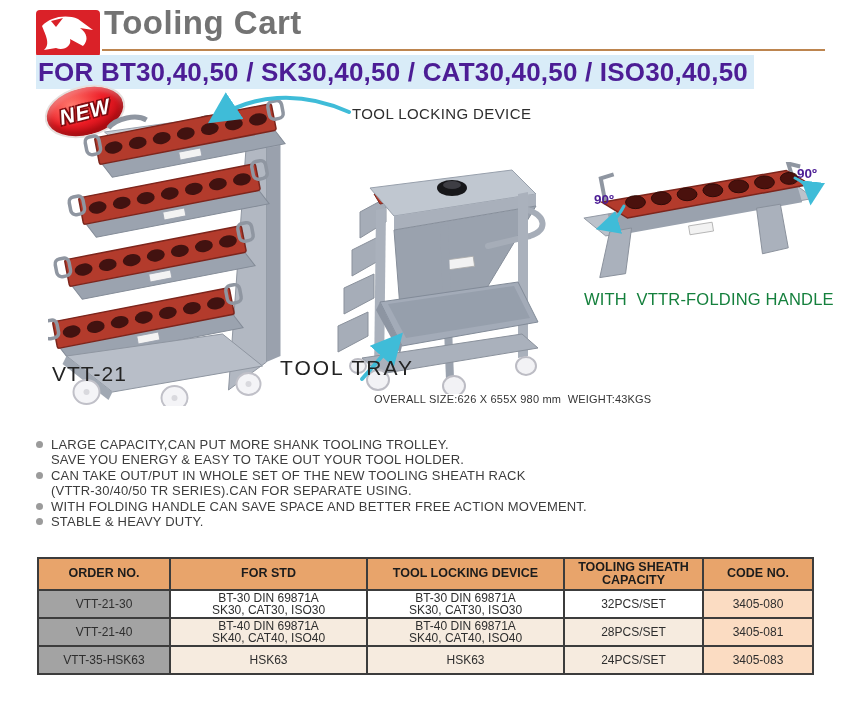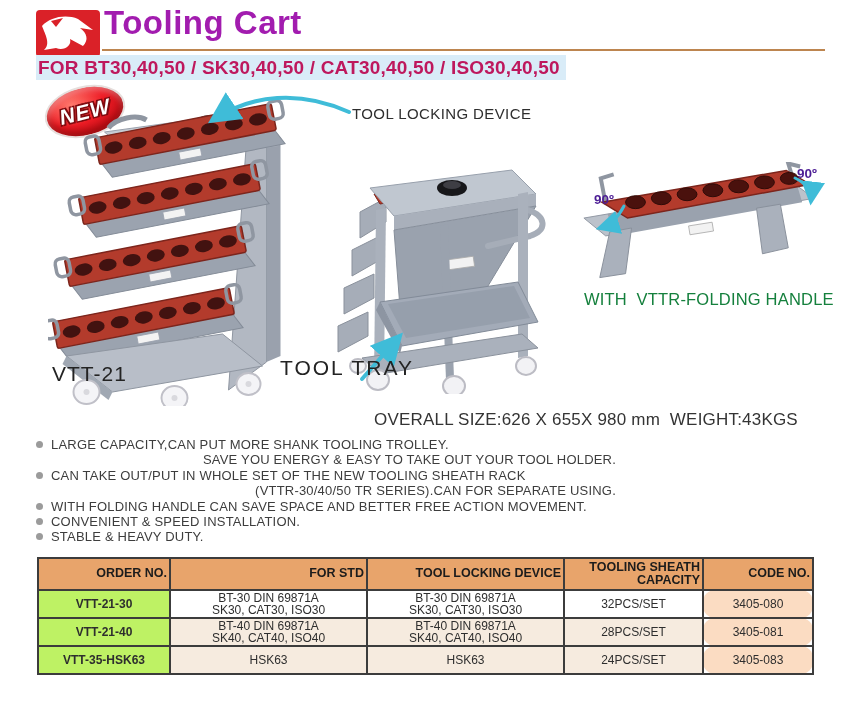--- a/index.html
+++ b/index.html
@@ -3,58 +3,58 @@
 <meta charset="utf-8">
 <style>
   html,body{margin:0;padding:0;}
   body{width:847px;height:708px;background:#ffffff;font-family:"Liberation Sans",sans-serif;overflow:hidden;}
   .page{position:relative;width:847px;height:708px;background:#fff;}
   .abs{position:absolute;}
   .pre{white-space:pre;}
 
   
   .logo{left:36px;top:10px;width:64px;height:47px;background:#da2128;border-radius:4px;}
-  .title{left:104px;top:4px;font-size:33px;font-weight:bold;color:#a21caf;letter-spacing:0.5px;}
+  .title{left:104px;top:4px;font-size:33px;font-weight:bold;color:#737373;letter-spacing:0.5px;}
   .title-underline{left:102px;top:49px;width:723px;height:2px;background:#bd854f;}
-  .subtitle{left:36px;top:55px;background:#d9ecf8;color:#be185d;font-size:19px;font-weight:bold;padding:2px 6px 1px 2px;letter-spacing:0.2px;}
+  .subtitle{left:36px;top:55px;background:#d9ecf8;color:#4c1d95;font-size:26px;font-weight:bold;padding:2px 6px 1px 2px;letter-spacing:0.2px;}
 
   
   .new-badge{left:44px;top:86px;width:78px;height:47px;border-radius:50%;
     background:radial-gradient(ellipse at 35% 30%, #ff7a6e 0%, #ee1c25 45%, #b00710 100%);
     transform:rotate(-14deg);display:flex;align-items:center;justify-content:center;
     box-shadow:inset 0 -5px 9px rgba(110,0,0,.55), inset 0 3px 6px rgba(255,255,255,.4);
     border:2px solid #e6dfdd;}
   .new-badge span{color:#fff;font-weight:bold;font-style:italic;font-size:21px;letter-spacing:1px;
     text-shadow:1.5px 1.5px 0 #7e0a0f,-1.5px 1.5px 0 #7e0a0f,1.5px -1.5px 0 #7e0a0f,-1.5px -1.5px 0 #7e0a0f;}
 
   
   .lbl{color:#2e2e2e;}
   .lbl-lock{left:352px;top:105px;font-size:15px;letter-spacing:0.4px;}
   .lbl-model{left:52px;top:362px;font-size:21px;letter-spacing:1px;color:#232323;}
   .lbl-tray{left:280px;top:356px;font-size:21px;letter-spacing:2px;color:#232323;}
   .lbl-angle{font-size:13.5px;font-weight:bold;color:#4c1d95;}
   .lbl-angle-l{left:594px;top:192px;}
   .lbl-angle-r{left:797px;top:166px;}
   .lbl-folding{left:584px;top:288px;font-size:16.5px;line-height:23px;color:#15803d;letter-spacing:0.2px;}
-  .lbl-overall{left:374px;top:393px;font-size:17px;color:#343434;letter-spacing:0.2px;margin-top:17px;}
+  .lbl-overall{left:374px;top:393px;font-size:11px;color:#343434;letter-spacing:0.2px;}
 
   
   .features{left:36px;top:421px;width:580px;margin-top:16px;}
   .feat-line{display:flex;align-items:flex-start;line-height:15.4px;font-size:13px;color:#3d3d3d;letter-spacing:0.2px;}
   .feat-line .dot{flex:0 0 auto;width:7px;height:7px;border-radius:50%;background:#9b9b9b;margin:4px 8px 0 0;}
-  .feat-line.cont{padding-left:15px;justify-content:flex-end;}
+  .feat-line.cont{padding-left:15px;}
 
   
   .spec-table-wrap{left:37px;top:557px;}
   table.spec{border-collapse:collapse;table-layout:fixed;width:775px;}
   table.spec th, table.spec td{border:2px solid #3c3c3c;text-align:center;vertical-align:middle;padding:0 2px;}
-  table.spec th{background:#e8a46b;color:#1c1c1c;font-size:12.5px;line-height:13.5px;font-weight:bold;height:30px;text-align:right;}
+  table.spec th{background:#e8a46b;color:#1c1c1c;font-size:12.5px;line-height:13.5px;font-weight:bold;height:30px;}
   table.spec td{font-size:12px;line-height:12.5px;color:#2e2e2e;height:26px;}
-  td.peach{background:#bef264;font-weight:bold;font-size:12.5px;color:#1c1c1c;margin-top:20px;}
-  td.codecell{background:#fbdcc2;font-weight:normal;font-size:12.5px;color:#2e2e2e;border-radius:12px;}
+  td.peach{background:#a3a3a3;font-weight:normal;font-size:12.5px;color:#1c1c1c;margin-top:20px;}
+  td.codecell{background:#fbdcc2;font-weight:normal;font-size:12.5px;color:#2e2e2e;}
   tr.r-white td.mid{background:#ffffff;}
   tr.r-tint td.mid{background:#f6ebdf;}
 
   svg{display:block;}
   .art{pointer-events:none;}
 </style>
 </head>
 <body>
 
 <div class="page">
@@ -262,24 +262,20 @@
     <div class="feat-line">
         <span class="dot"></span>
         <span>CAN TAKE OUT/PUT IN WHOLE SET OF THE NEW TOOLING SHEATH RACK</span>
       </div>
     <div class="feat-line cont">
         <span>(VTTR-30/40/50 TR SERIES).CAN FOR SEPARATE USING.</span>
       </div>
     <div class="feat-line">
         <span class="dot"></span>
         <span>WITH FOLDING HANDLE CAN SAVE SPACE AND BETTER FREE ACTION MOVEMENT.</span>
-      </div>
-    <div class="feat-line">
-        <span class="dot"></span>
-        <span>CONVENIENT &amp; SPEED INSTALLATION.</span>
       </div>
     <div class="feat-line">
         <span class="dot"></span>
         <span>STABLE &amp; HEAVY DUTY.</span>
       </div>
   </div>
 
   <div class="abs spec-table-wrap">
     <table class="spec">
       <colgroup>

